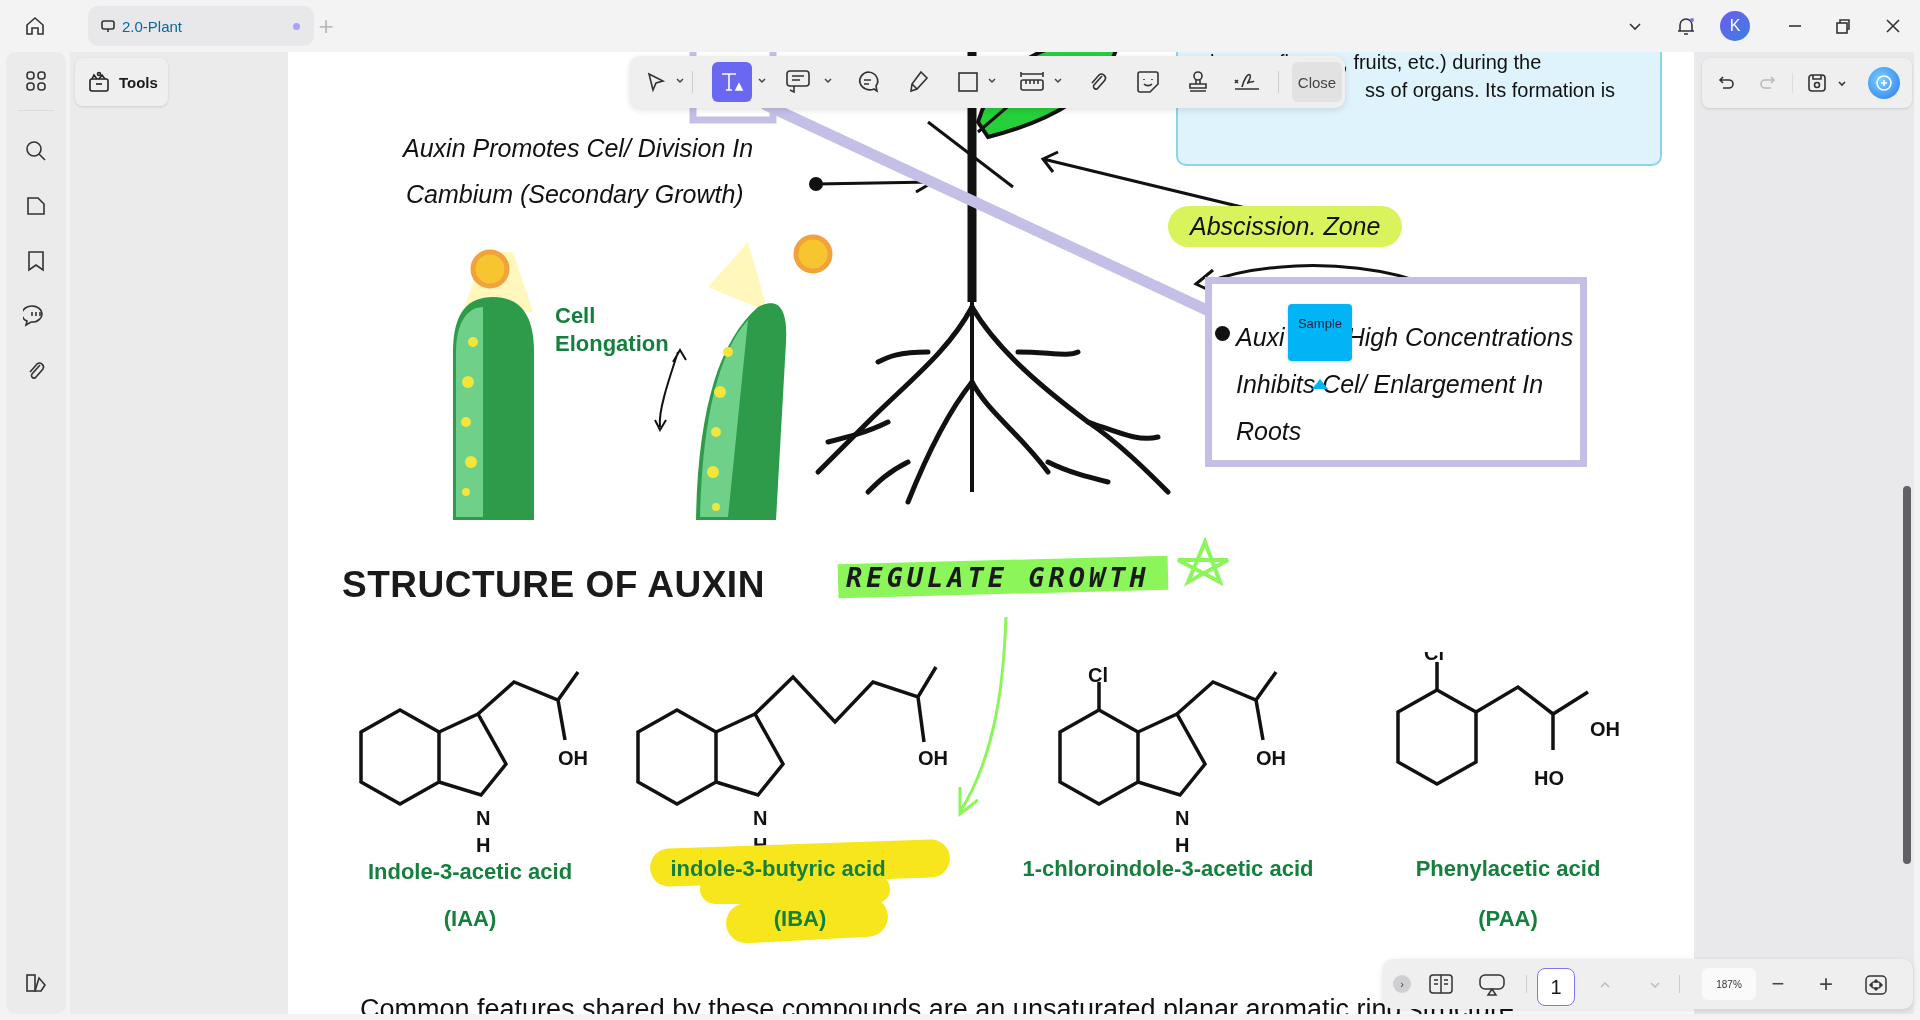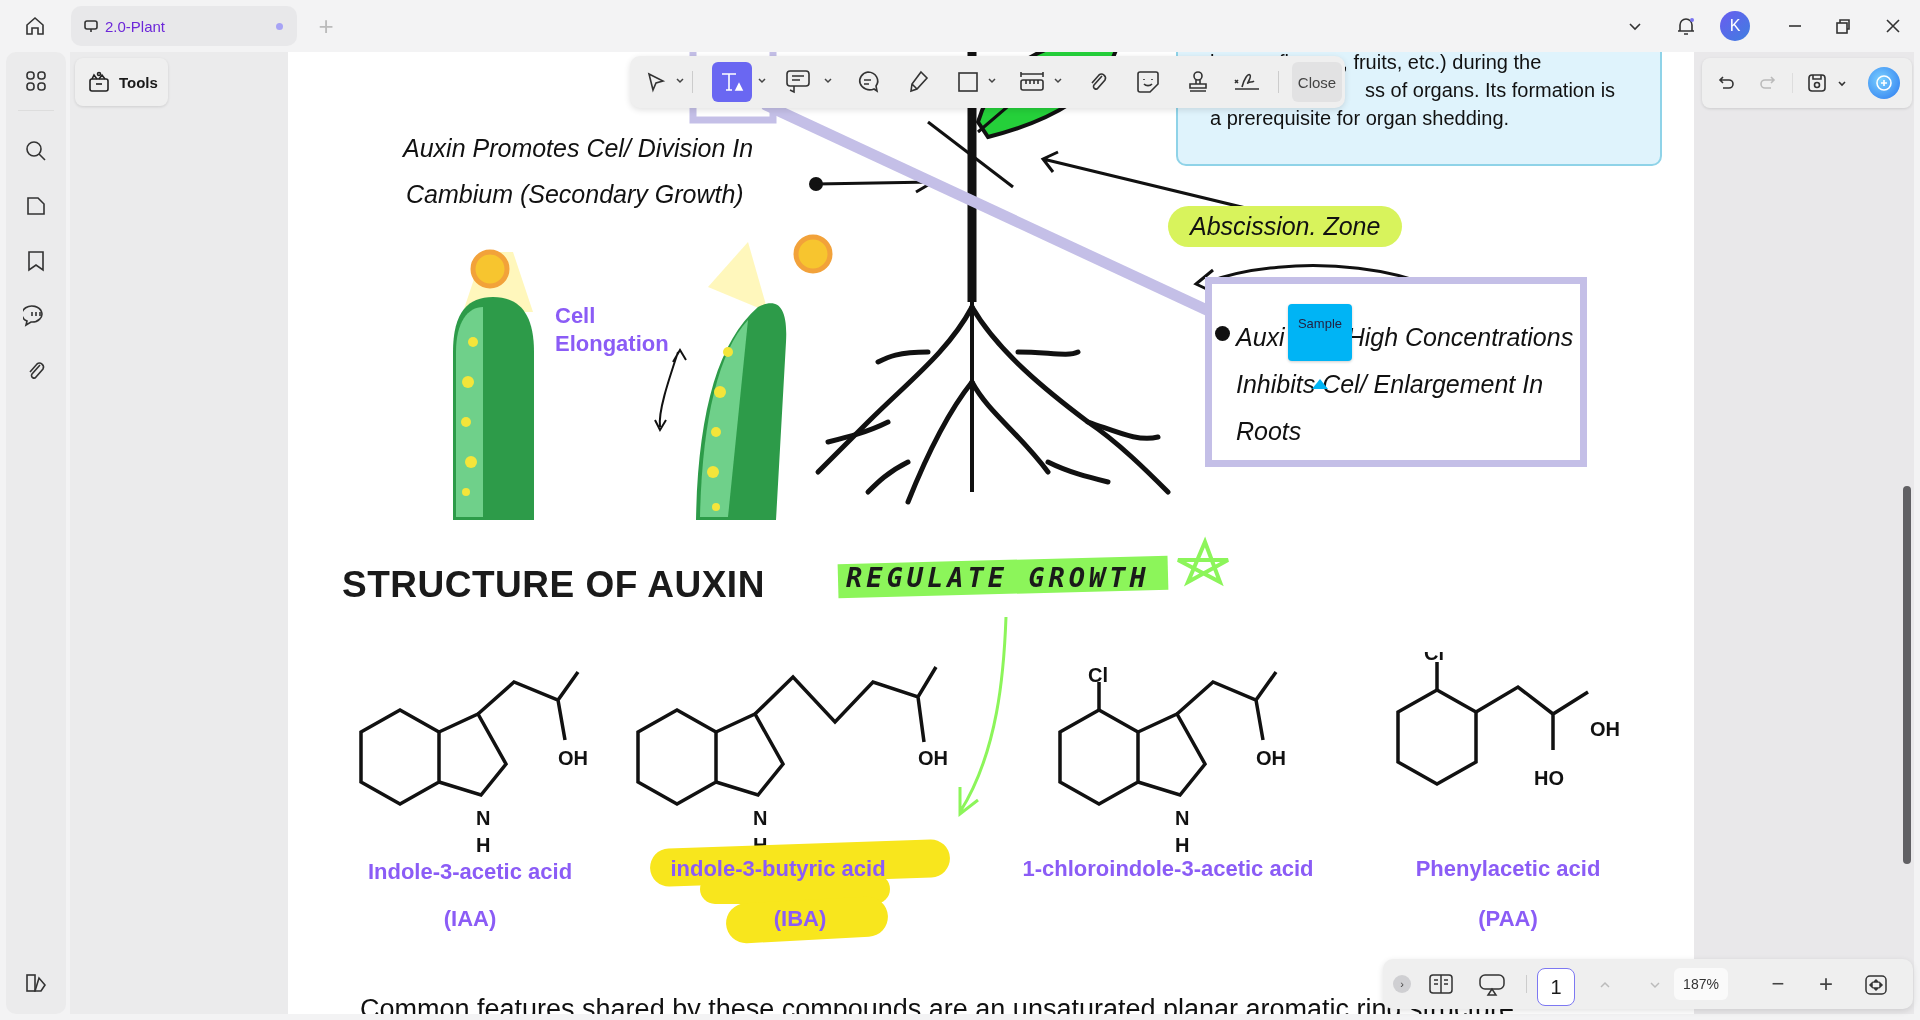--- a/index.html
+++ b/index.html
@@ -1,20 +1,20 @@
 <!DOCTYPE html>
 <html><head>
 <meta charset="utf-8">
 <style>
 *{box-sizing:border-box;margin:0;padding:0}
 html,body{width:1920px;height:1020px;overflow:hidden;background:#f3f3f4;font-family:"Liberation Sans",sans-serif;color:#1a1a1a}
 .abs{position:absolute}
 
 #titlebar{position:absolute;left:0;top:0;width:1920px;height:50px;background:#f3f3f4}
-.tab{position:absolute;left:71px;top:6px;width:226px;height:40px;background:#e8e8ea;border-radius:10px;display:flex;align-items:center;padding-left:12px;font-size:15px;color:#6d28d9}
+.tab{position:absolute;left:88px;top:6px;width:226px;height:40px;background:#e8e8ea;border-radius:10px;display:flex;align-items:center;padding-left:12px;font-size:15px;color:#0369a1}
 .tab .dot{position:absolute;right:14px;top:17px;width:7px;height:7px;border-radius:50%;background:#a7a3f5}
 .ico{display:flex;align-items:center;justify-content:center}
 .ico svg{stroke:#333;fill:none;stroke-width:1.6}
 
 #leftrail{position:absolute;left:6px;top:52px;width:60px;height:962px;background:#ebebec;border-radius:10px}
 #leftpanel{position:absolute;left:70px;top:52px;width:218px;height:962px;background:#ebebec}
 .tools-btn{position:absolute;left:75px;top:58px;width:93px;height:48px;border-radius:8px;background:#efefef;box-shadow:0 1px 3px rgba(0,0,0,.12);display:flex;align-items:center;gap:8px;padding-left:12px;font-weight:bold;font-size:15px}
 
 #page{position:absolute;left:288px;top:52px;width:1406px;height:962px;background:#fff;overflow:hidden}
 #rightpanel{position:absolute;left:1694px;top:52px;width:220px;height:962px;background:#e9e8ea}
@@ -25,21 +25,21 @@
 .tb{position:absolute;top:8px;height:36px;display:flex;align-items:center;justify-content:center}
 .tb svg{stroke:#333;fill:none;stroke-width:1.6}
 .chev{position:absolute;top:19px;width:12px;height:12px}
 .textbtn{background:#6a67f2;border-radius:6px;width:40px;height:40px;top:6px}
 .close-btn{position:absolute;left:662px;top:6px;width:50px;height:40px;border-radius:6px;background:#e2e2e3;font-size:15px;color:#444;display:flex;align-items:center;justify-content:center}
 .sep{position:absolute;width:1px;height:22px;top:15px;background:#ccc}
 
 .bottombar{position:absolute;left:1383px;top:959px;width:530px;height:50px;background:#efefef;border-radius:10px;box-shadow:0 2px 6px rgba(0,0,0,.12)}
 
 .it{font-style:italic;font-size:25px;color:#111}
-.bold-lbl{font-weight:bold;font-size:22px;color:#8b5cf6}
+.bold-lbl{font-weight:bold;font-size:22px;color:#15803d}
 .hl-green{background:#d8f35c;border-radius:24px}
 .purple-box{position:absolute;border:7px solid #c4bfe7;background:#fff}
 </style>
 </head>
 <body>
 
 <div id="titlebar">
   <div class="abs ico" style="left:20px;top:12px;width:30px;height:28px">
     <svg width="24" height="24" viewBox="0 0 24 24">
         <path d="M4 11 L12 4 L20 11 V20 H15 V14 H9 V20 H4 Z"></path>
@@ -144,21 +144,20 @@
   </span>
   <span>Tools</span>
 </div>
 
 <div id="page">
 
   <div class="abs" style="left:888px;top:-20px;width:486px;height:134px;background:#dff3fc;border:2px solid #8fd3e8;border-radius:10px">
     <div class="abs" style="left:32px;top:14px;font-size:20px;line-height:28px;color:#111;white-space:nowrap">
       <div>leaves, flowers, fruits, etc.) during the</div>
       <div style="padding-left:155px">ss of organs. Its formation is</div>
-      <div>a prerequisite for organ shedding.</div>
     </div>
   </div>
 
   <div class="abs it" style="left:115px;top:82px">Auxin Promotes Cel/ Division In</div>
   <div class="abs it" style="left:118px;top:128px">Cambium (Secondary Growth)</div>
 
   <svg class="abs" style="left:0;top:0" width="1406" height="962">
 
     <circle cx="528" cy="132" r="7" fill="#111"></circle>
     <path d="M528 132 L645 130 M628 120 L645 130 L628 140" stroke="#111" stroke-width="3" fill="none"></path>
@@ -434,21 +433,21 @@
     <svg width="14" height="14" viewBox="0 0 14 14" style="stroke:#bbb;fill:none;stroke-width:1.5">
         <path d="M3 9 L7 5 L11 9"></path>
       </svg>
   </div>
   <div class="abs ico" style="left:260px;top:14px;width:24px;height:24px">
     <svg width="14" height="14" viewBox="0 0 14 14" style="stroke:#bbb;fill:none;stroke-width:1.5">
         <path d="M3 5 L7 9 L11 5"></path>
       </svg>
   </div>
   <div class="abs" style="left:296px;top:16px;width:1px;height:18px;background:#ccc"></div>
-  <div class="abs ico" style="left:291px;top:9px;width:54px;height:32px;background:#fafafa;border-radius:6px;font-size:14px;color:#333">187%</div>
+  <div class="abs ico" style="left:319px;top:9px;width:54px;height:32px;background:#fafafa;border-radius:6px;font-size:10px;color:#333">187%</div>
   <div class="abs ico" style="left:380px;top:10px;width:30px;height:30px;font-size:22px;color:#444">−</div>
   <div class="abs ico" style="left:428px;top:10px;width:30px;height:30px;font-size:24px;color:#444">+</div>
   <div class="abs ico" style="left:478px;top:12px;width:30px;height:28px">
     <svg width="24" height="22" viewBox="0 0 24 22" style="stroke:#333;fill:none;stroke-width:1.5">
         <rect x="2" y="2" width="20" height="18" rx="4"></rect>
         <path d="M12 6 L10 8 H14 Z M12 16 L10 14 H14 Z M6 11 L8 9 V13 Z M18 11 L16 9 V13 Z" fill="#333"></path>
       </svg>
   </div>
 </div>
 

